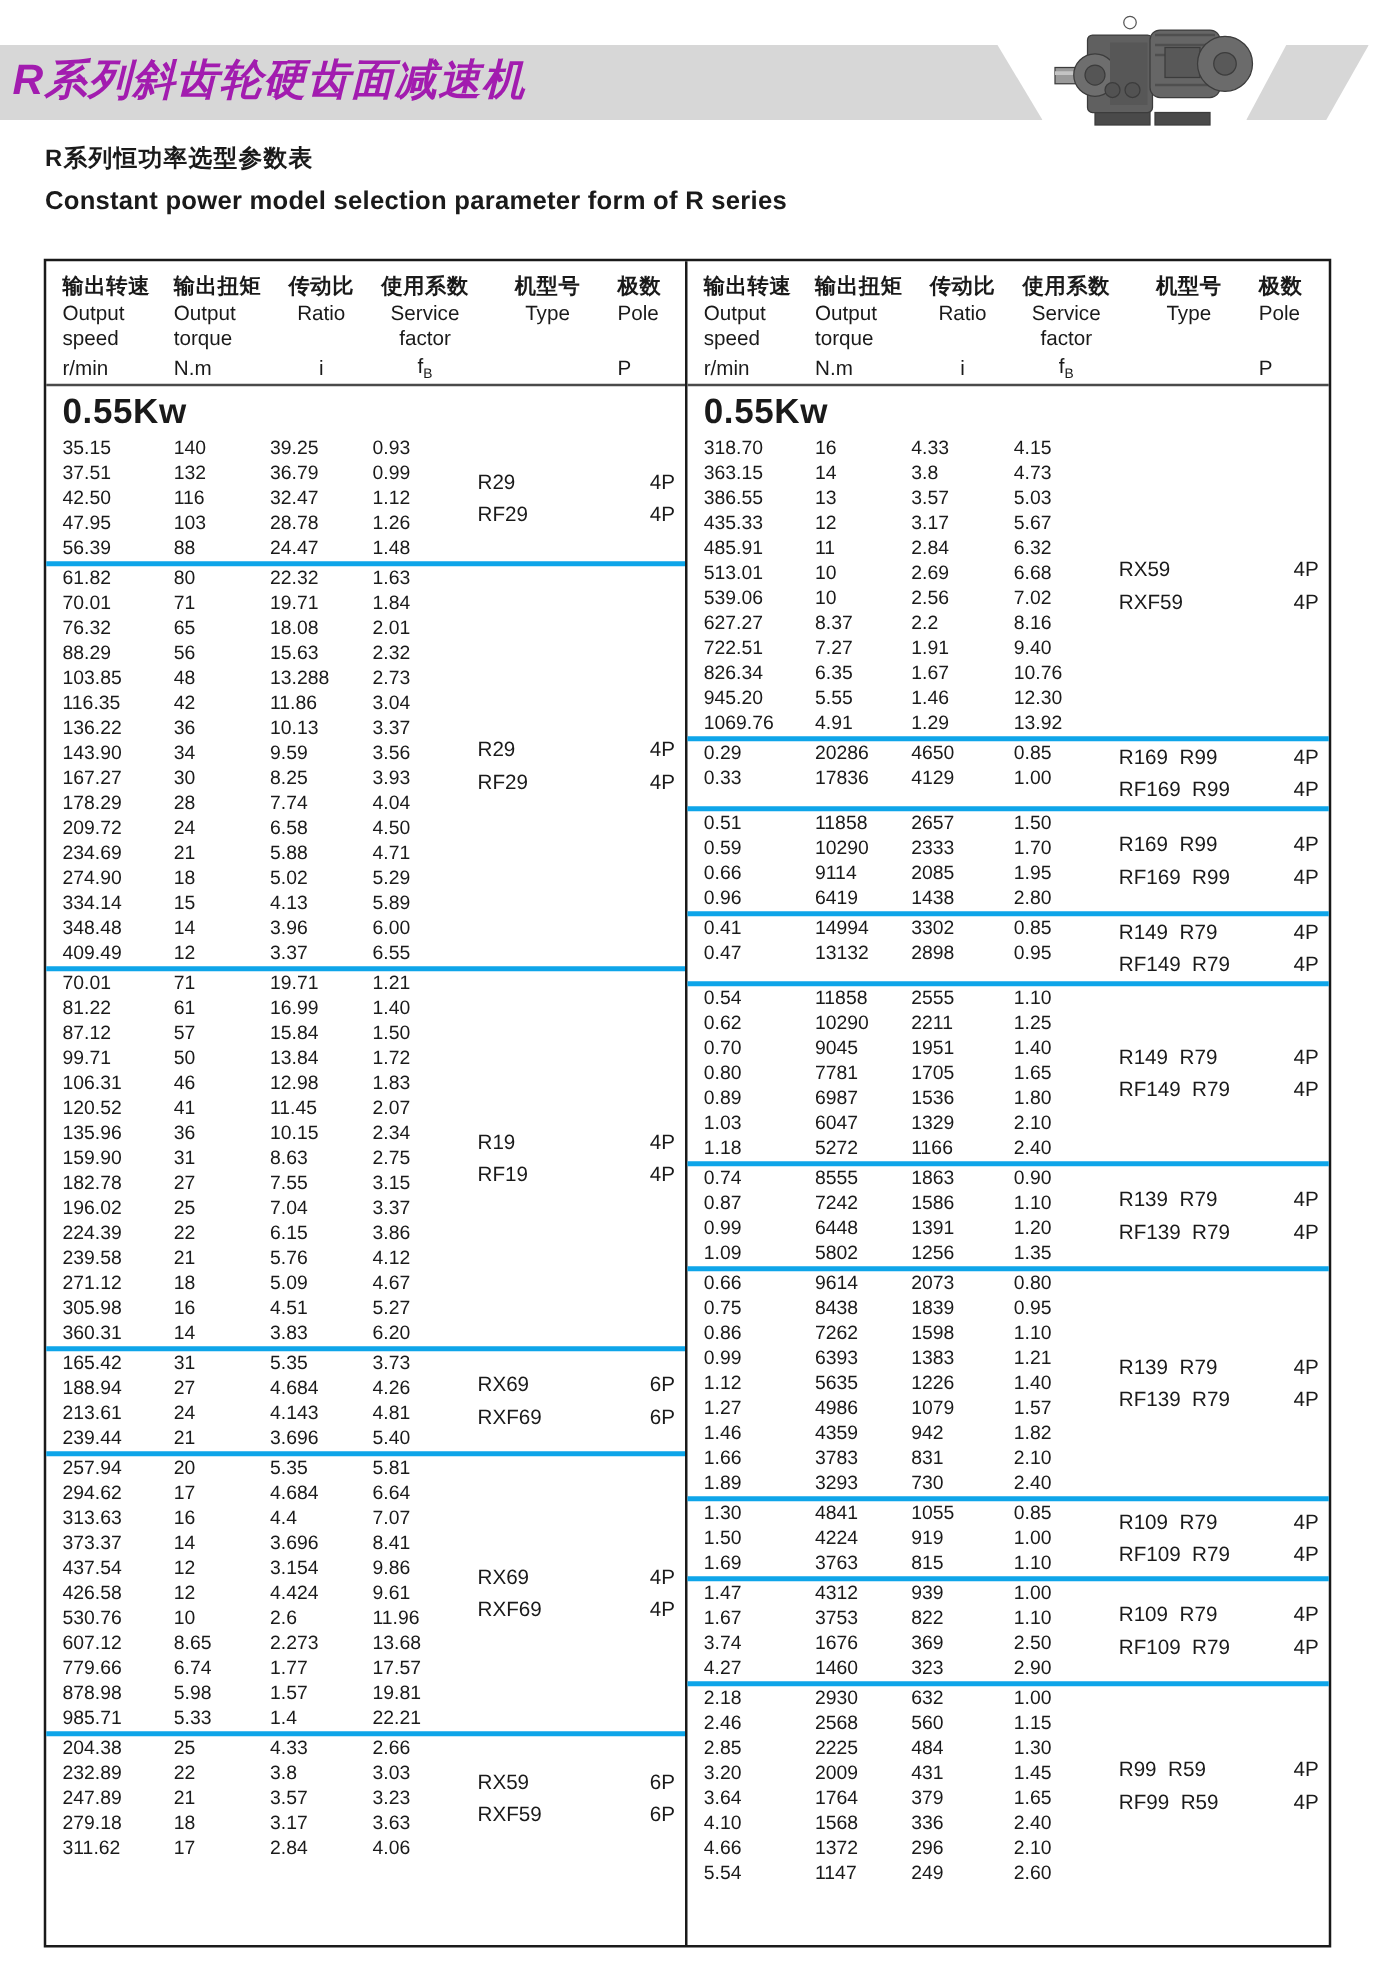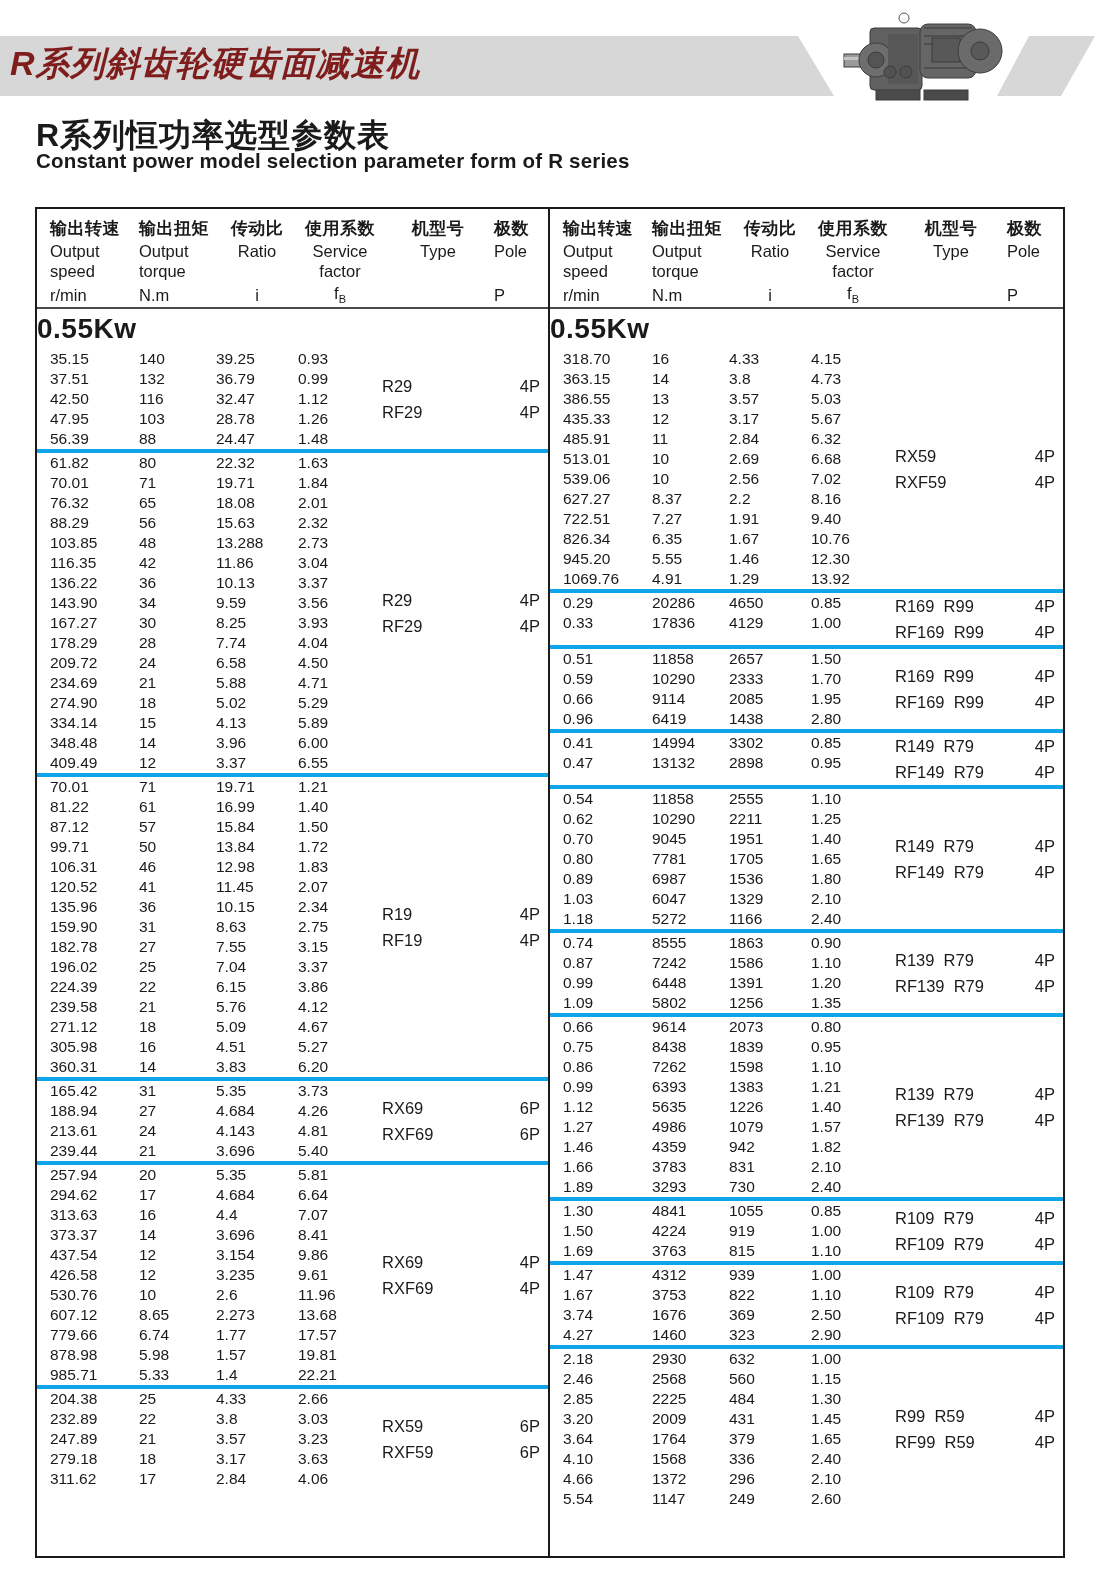--- a/index.html
+++ b/index.html
@@ -7,43 +7,43 @@
     width:1100px;height:1583px;position:relative;background:#fff;
     font-family:"Liberation Sans",sans-serif;color:#1a1a1a;overflow:hidden;
   }
   
   .band{position:absolute;background:#d7d7d7}
   #band-left{left:0;top:36px;width:846px;height:60px;
     clip-path:polygon(0 0,798px 0,834px 100%,0 100%);}
   #band-right{left:985px;top:36px;width:115px;height:60px;
     clip-path:polygon(44px 0,110px 0,76px 100%,12px 100%);}
   .banner-title{position:absolute;left:10px;top:5px;font-size:34px;font-weight:bold;
-    font-style:italic;letter-spacing:1px;color:#7f1d1d;white-space:nowrap}
+    font-style:italic;letter-spacing:1px;color:#a21caf;white-space:nowrap}
   #motor-svg{position:absolute;left:842px;top:2px;width:170px;height:120px}
   
-  #page-title-cn{position:absolute;left:36px;top:114px;font-size:32px;font-weight:bold;letter-spacing:1px}
+  #page-title-cn{position:absolute;left:36px;top:114px;font-size:19px;font-weight:bold;letter-spacing:1px}
   #page-title-en{position:absolute;left:36px;top:149px;font-size:20.5px;font-weight:bold;letter-spacing:.2px}
   
   #table{position:absolute;left:35px;top:207px;width:1030px;height:1351px;
     border:2px solid #1a1a1a;display:flex;box-sizing:border-box}
   .half{width:50%;box-sizing:border-box;display:flex;flex-direction:column;min-width:0}
   .half.left{border-right:2px solid #1a1a1a}
   .thead{height:100px;box-sizing:border-box;border-bottom:2px solid #4a4a4a;
     display:grid;grid-template-columns:89px 77px 82px 84px 112px 1fr;
     padding:8px 12px 4px 13px;align-content:start}
   .hcell{display:flex;flex-direction:column;height:90px}
   .hcn{font-size:17px;font-weight:bold;letter-spacing:.5px;line-height:24px;white-space:nowrap}
   .hen{font-size:16.5px;line-height:20px;white-space:nowrap}
   .hunit{font-size:16.5px;line-height:24px;margin-top:auto}
   .hunit sub{font-size:11px}
   .hc-2,.hc-3,.hc-4{text-align:center}
   .hc-5{}
   .sections{flex:1;display:flex;flex-direction:column}
   .power{font-size:28px;font-weight:bold;line-height:40px;height:40px;
-    box-sizing:border-box;letter-spacing:.5px}
+    padding-left:13px;box-sizing:border-box;letter-spacing:.5px}
   .block{display:flex;border-bottom:4px solid #0ea5e9;padding-left:13px;box-sizing:border-box}
   .half .section:last-child .block:last-child{border-bottom:none}
   .rows{width:332px}
   .row{display:grid;grid-template-columns:89px 77px 82px 84px;height:20px}
   .cell{font-size:15.5px;line-height:20px;white-space:nowrap}
   .typebox{flex:1;display:flex;flex-direction:column;justify-content:center;
     padding-right:8px;min-width:0}
   .typerow{display:flex;justify-content:space-between;height:26px}
   .type,.pole{font-size:16.5px;line-height:26px;white-space:pre}
 </style>
@@ -443,21 +443,21 @@
               </div>
               <div class="row">
                 <div class="cell">437.54</div>
                 <div class="cell">12</div>
                 <div class="cell">3.154</div>
                 <div class="cell">9.86</div>
               </div>
               <div class="row">
                 <div class="cell">426.58</div>
                 <div class="cell">12</div>
-                <div class="cell">3.235</div>
+                <div class="cell">4.424</div>
                 <div class="cell">9.61</div>
               </div>
               <div class="row">
                 <div class="cell">530.76</div>
                 <div class="cell">10</div>
                 <div class="cell">2.6</div>
                 <div class="cell">11.96</div>
               </div>
               <div class="row">
                 <div class="cell">607.12</div>

